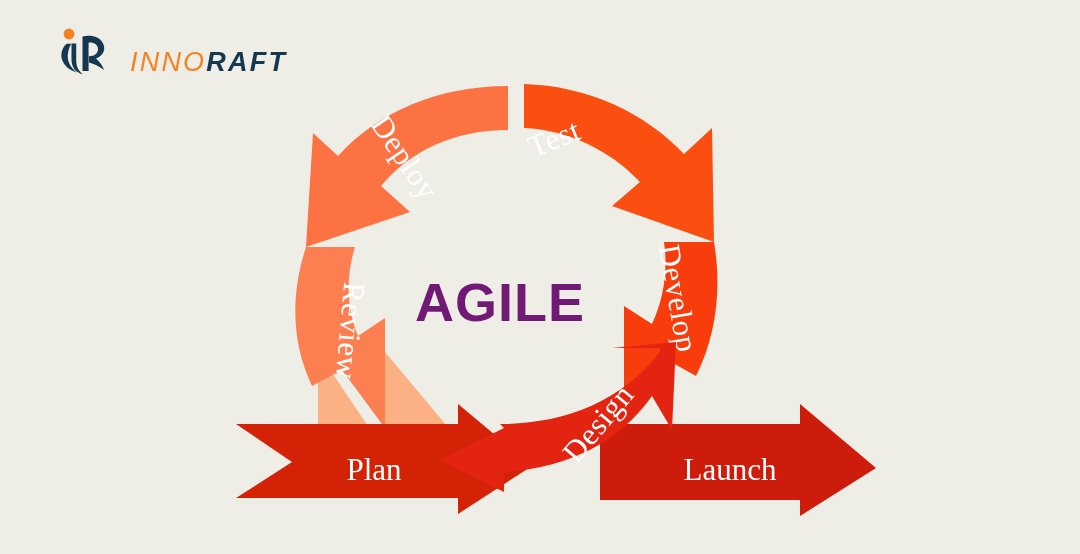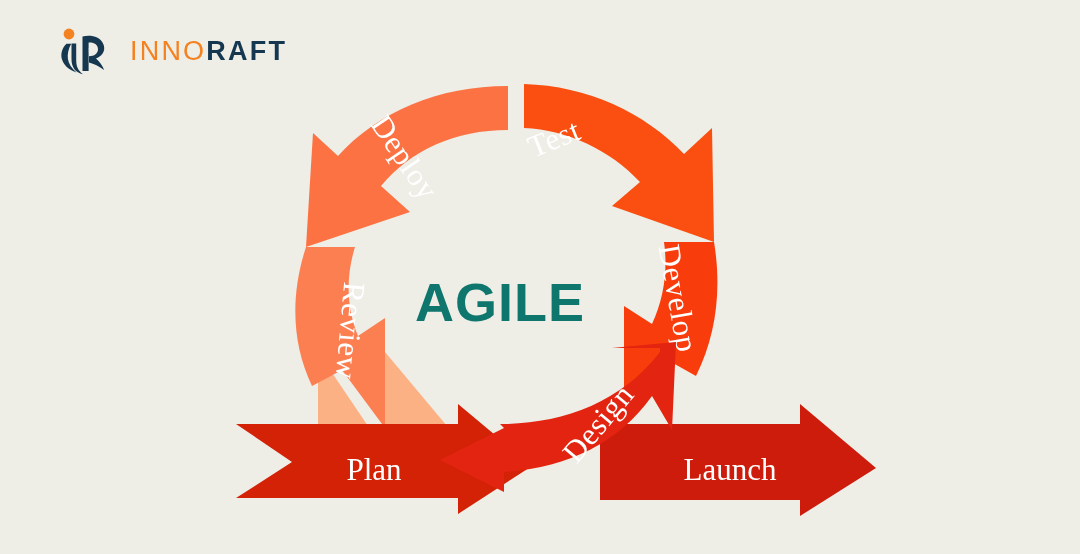--- a/index.html
+++ b/index.html
@@ -16,22 +16,23 @@
     overflow: hidden;
     font-family: "Liberation Sans", sans-serif;
   }
 
   
   #logo {
     position: absolute;
     left: 58px;
     top: 26px;
     display: flex;
-    align-items: center;
+    align-items: flex-end;
     gap: 16px;
+    font-style: italic;
   }
   #logo-mark { display: block; }
   #logo-word {
     font-family: "Liberation Sans", sans-serif;
     font-size: 27px;
     letter-spacing: 2.2px;
     line-height: 1;
     white-space: nowrap;
   }
   .word-inno { color: #F58220; font-weight: 400; }
@@ -41,21 +42,21 @@
   #agile-label {
     position: absolute;
     left: 0;
     top: 271px;
     width: 1080px;
     text-align: center;
     font-family: "Liberation Sans", sans-serif;
     font-weight: 700;
     font-size: 54px;
     letter-spacing: 1px;
-    color: #0f766e;
+    color: #701a75;
     pointer-events: none;
   }
   
   #agile-label > span { display: inline-block; transform: translateX(-40px); }
 
   
   #diagram {
     position: absolute;
     left: 0;
     top: 0;

